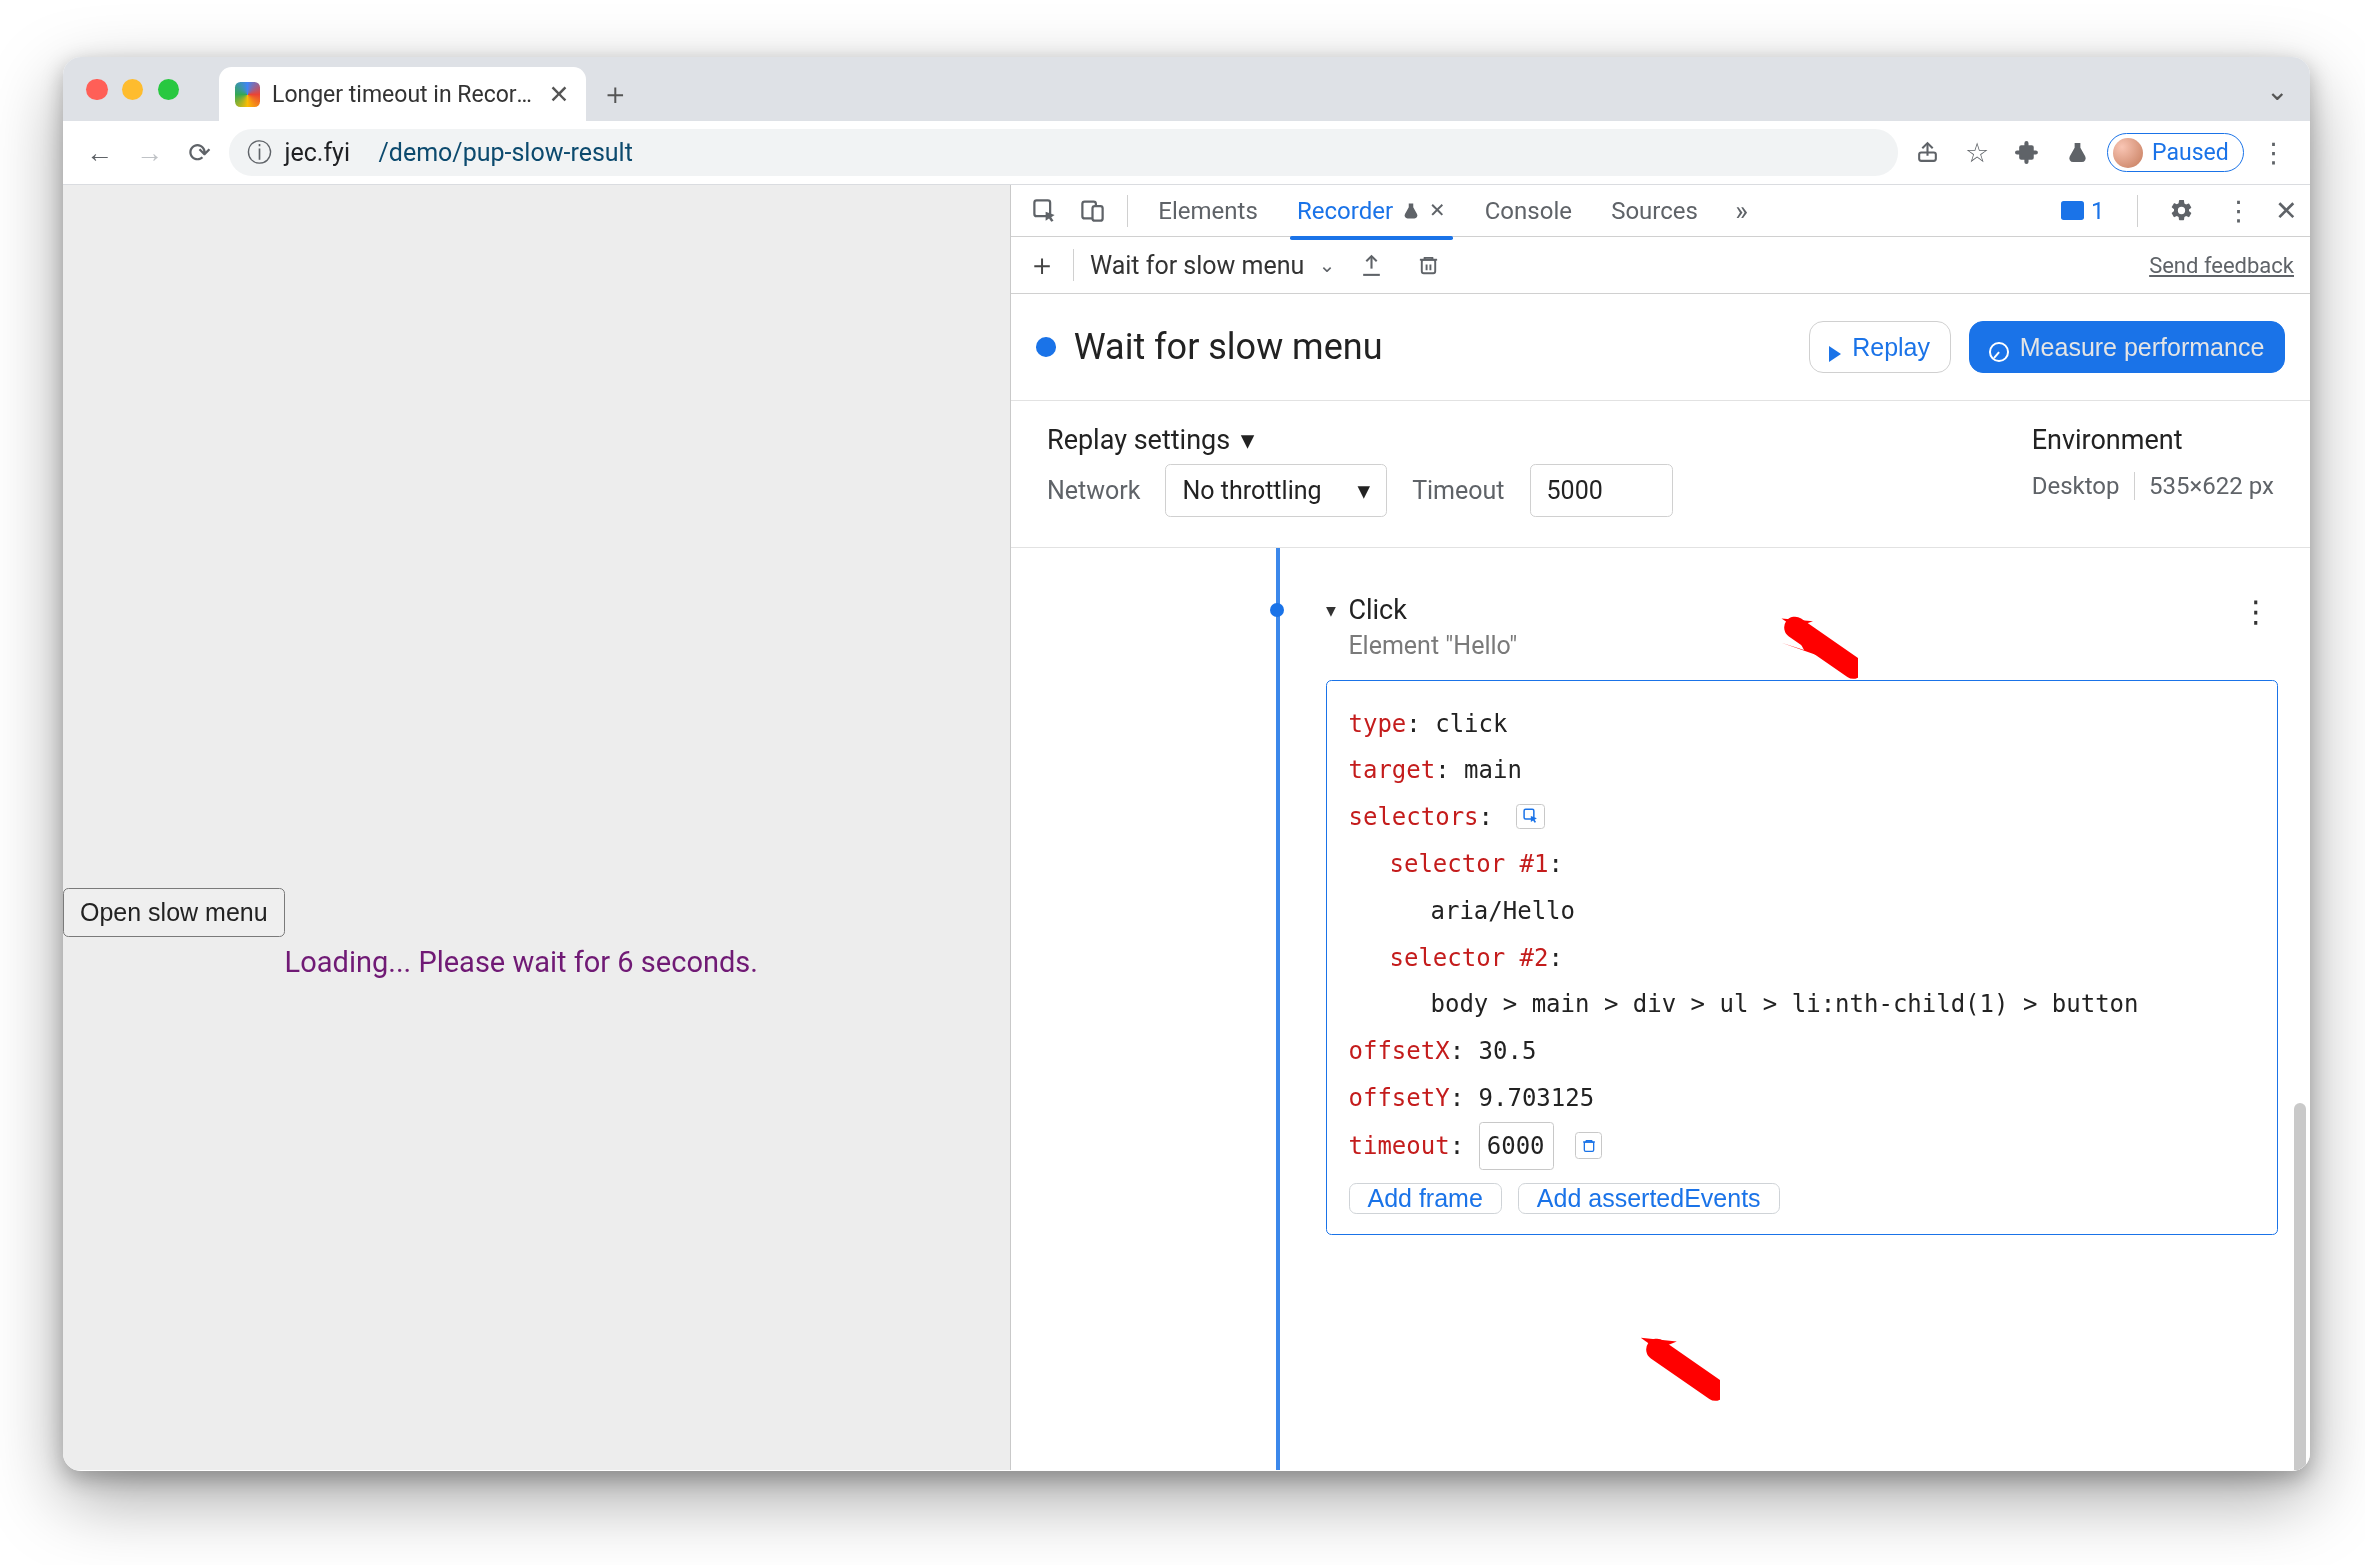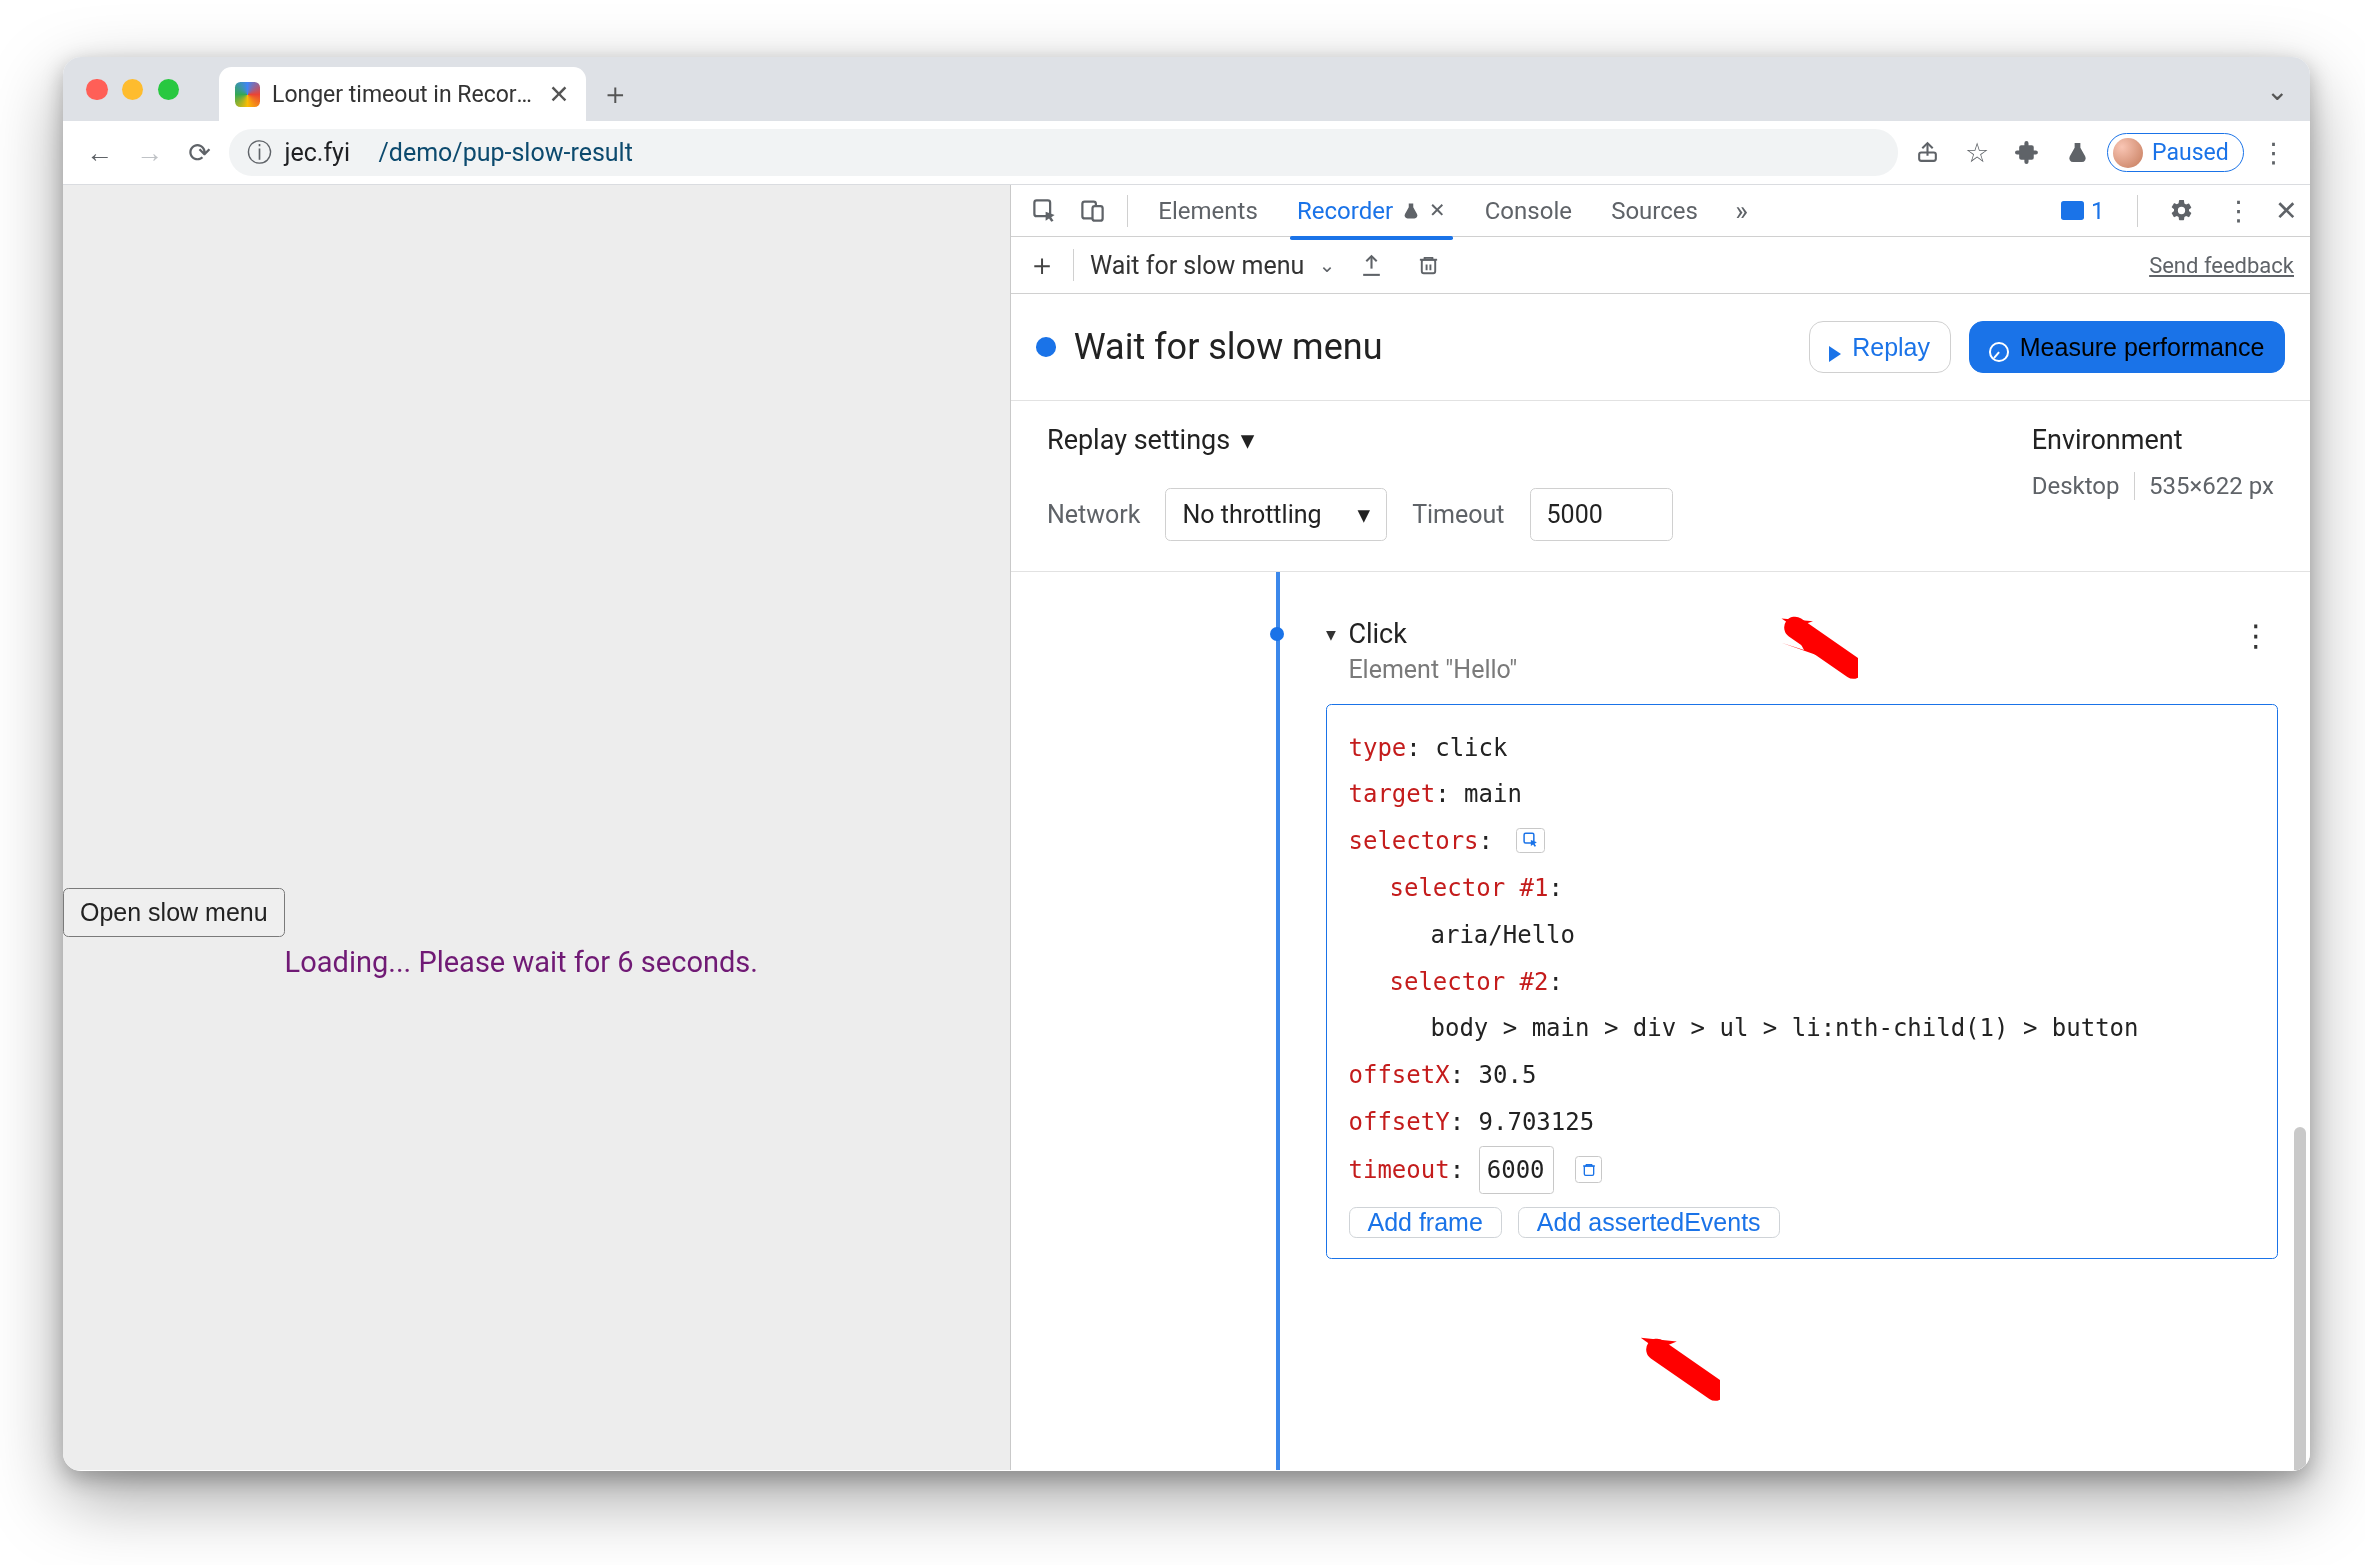--- a/index.html
+++ b/index.html
@@ -58,28 +58,28 @@
   .dt-toolbar .plus { font-size:30px; color:#444; }
   .rec-name { display:flex; align-items:center; gap:14.3px; }
   .rec-name .caret { font-size:19.7px; color:#5f6368; }
   .dt-toolbar .spacer { flex:1; }
   .send-feedback { color:#5f6368; text-decoration:underline; font-size:22px; }
   
   .rec-header { padding:27px 25px; border-bottom:0.9px solid #e2e2e2; display:flex; align-items:center; gap:18px;}
   .status-dot { width:19.7px; height:19.7px; border-radius:50%; background:#1a73e8; }
   .rec-title { font-size:36px; color:#222; flex:1; }
   .btn { display:inline-flex; align-items:flex-end; gap:10.7px; font-size:25px; border-radius:14px; padding:10.7px 19.7px; border:1.8px solid #d0d0d0; background:#fff; color:#1a73e8; }
-  .btn.primary { background:#1a73e8; color:#000000; border-color:#1a73e8; }
+  .btn.primary { background:#1a73e8; color:#e5e5e5; border-color:#1a73e8; }
   .tri { width:0; height:0; border-left:12.5px solid currentColor; border-top:8px solid transparent; border-bottom:8px solid transparent; }
   .gauge { width:19.7px; height:19.7px; border:2.7px solid #fff; border-radius:50%; position:relative; }
   .gauge::after{content:"";position:absolute;left:50%;top:50%;width:1.8px;height:8px;background:#fff;transform-origin:top;transform:translate(-50%,0) rotate(40deg);}
   
   .settings { padding:23px 36px 30px 36px; border-bottom:0.9px solid #e2e2e2; display:flex; gap:54px; align-items:flex-start; }
   .settings-left { flex:1; }
-  .settings-title { font-size:27px; color:#222; display:flex; align-items:center; gap:10.7px; margin-bottom:32px; }
+  .settings-title { font-size:27px; color:#222; display:flex; align-items:center; gap:10.7px; margin-bottom:8px; }
   .settings-row { display:flex; align-items:center; gap:25px; font-size:25px; color:#5f6368; }
   .sel { border:0.9px solid #d0d0d0; border-radius:5.4px; padding:10.7px 16px; display:flex; align-items:center; gap:36px; color:#222; }
   .inp { border:0.9px solid #d0d0d0; border-radius:5.4px; padding:10.7px 16px; width:143px; color:#222; font-size:25px; }
   .env { font-size:27px; color:#222; }
   .env .sub { color:#5f6368; font-size:24px; margin-top:16px; display:flex; gap:14.3px; }
   .env .sub .dim { border-left:0.9px solid #d0d0d0; padding-left:14.3px; }
   
   .steps { flex:1; overflow:auto; position:relative; padding:16px 32px 27px 32px; }
   .timeline { position:absolute; left:265px; top:0; bottom:0; width:3.6px; background:#1a73e8; opacity:.85; }
   .timeline-dot { position:absolute; left:259px; top:55px; width:14.3px; height:14.3px; border-radius:50%; background:#1a73e8; }

